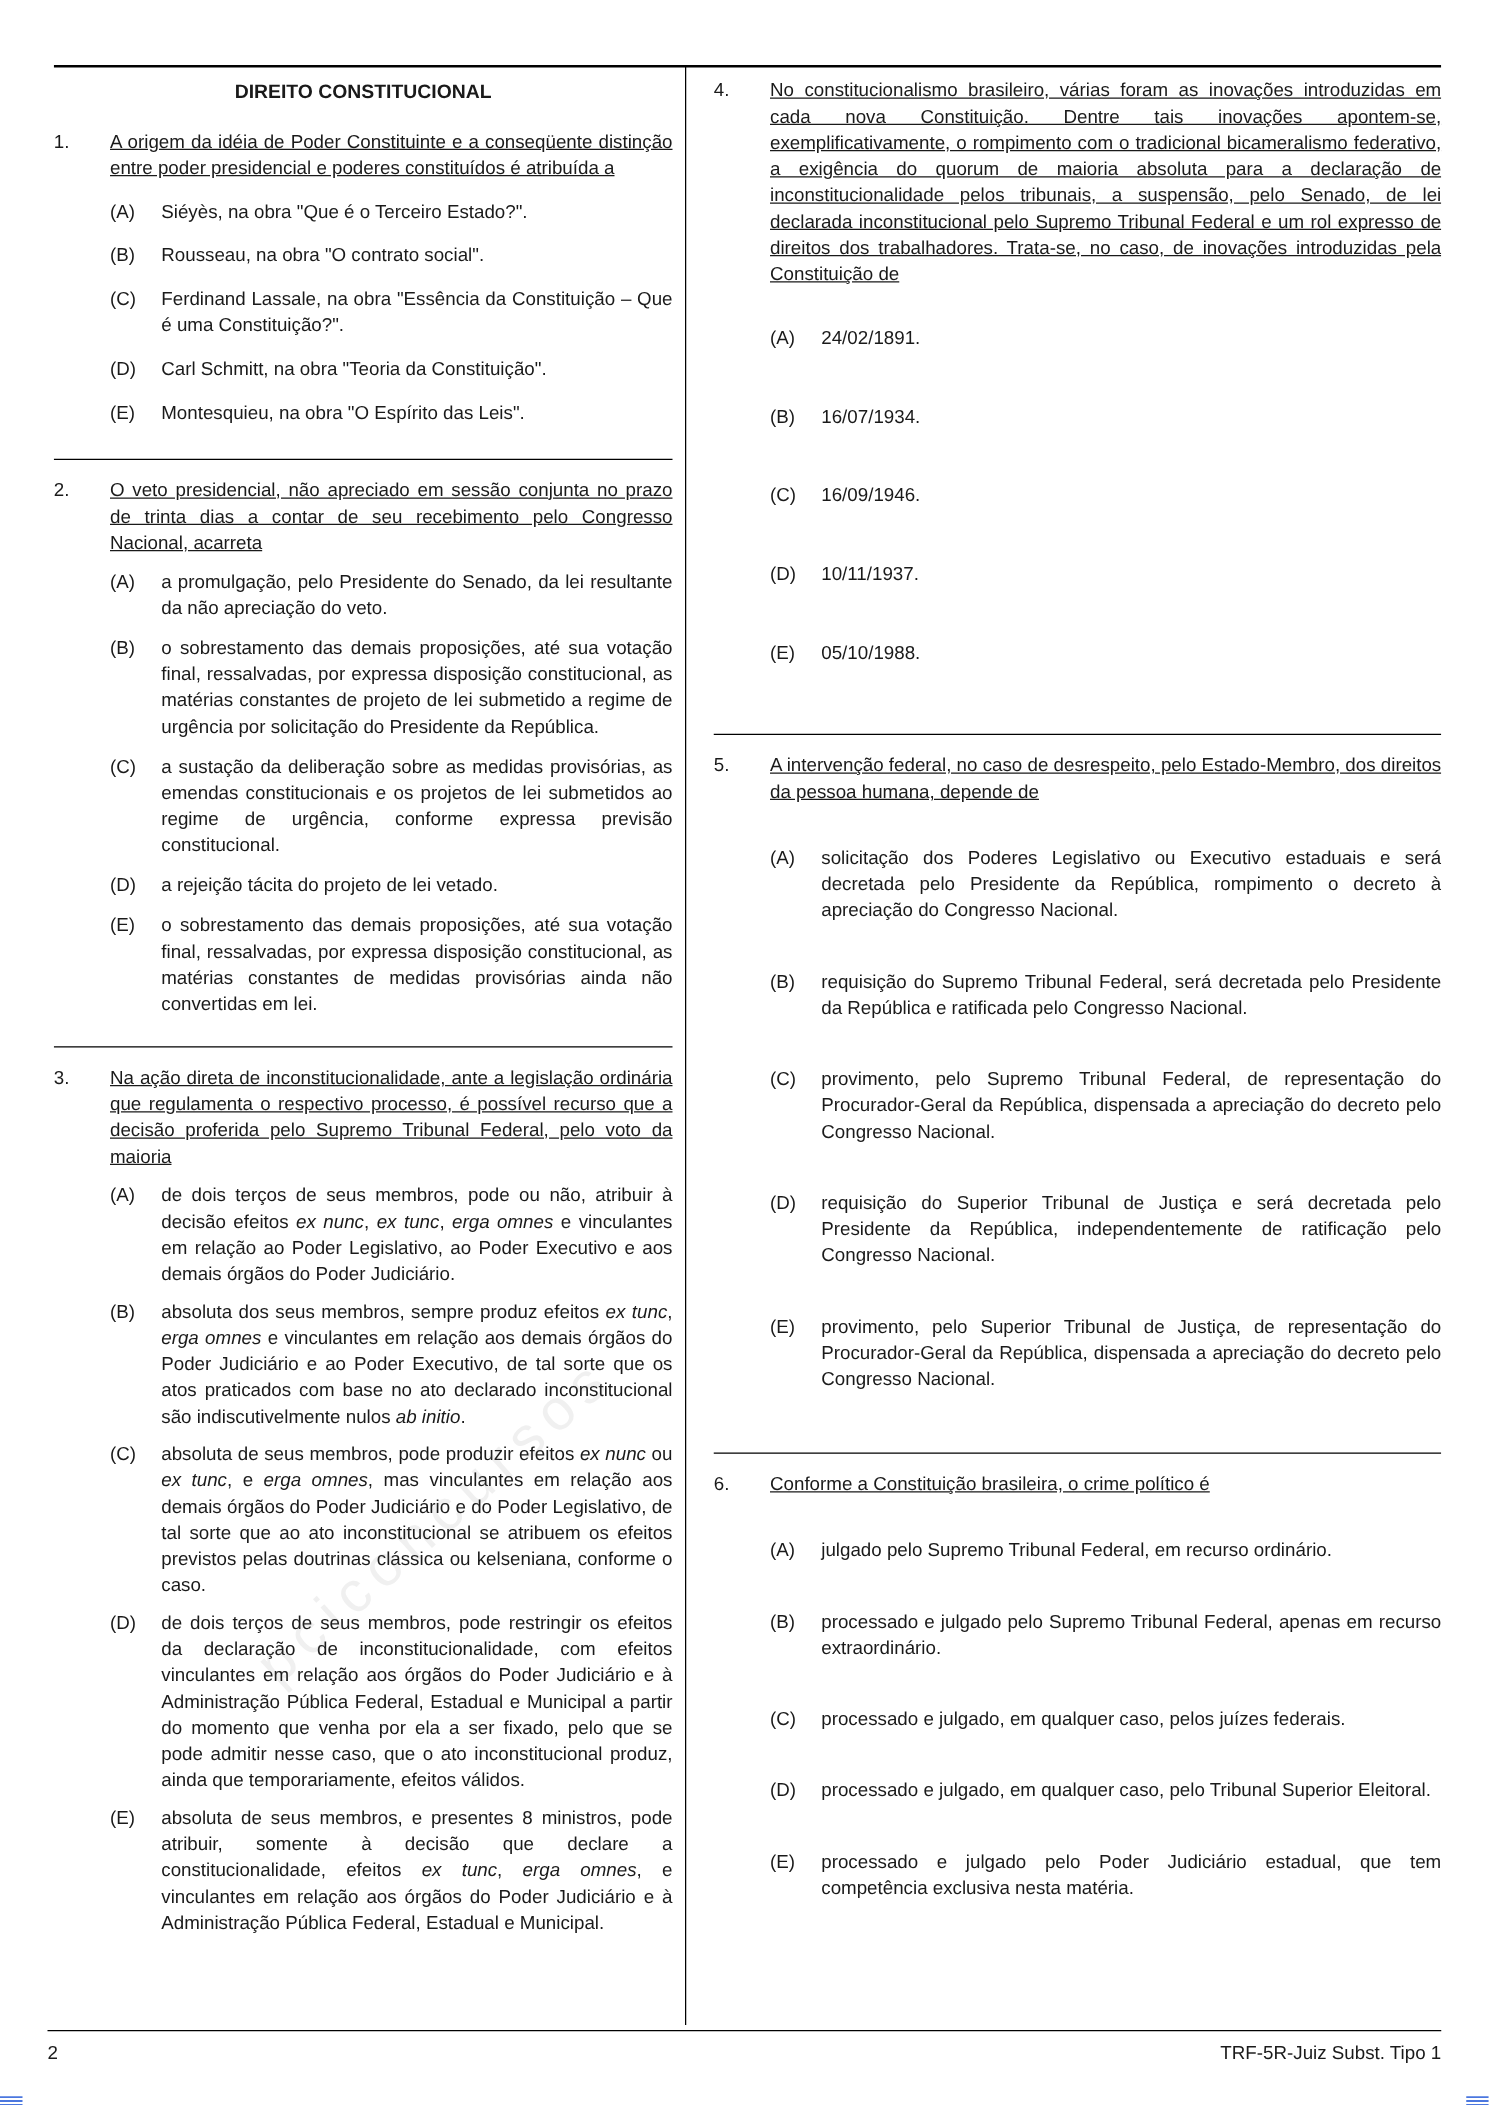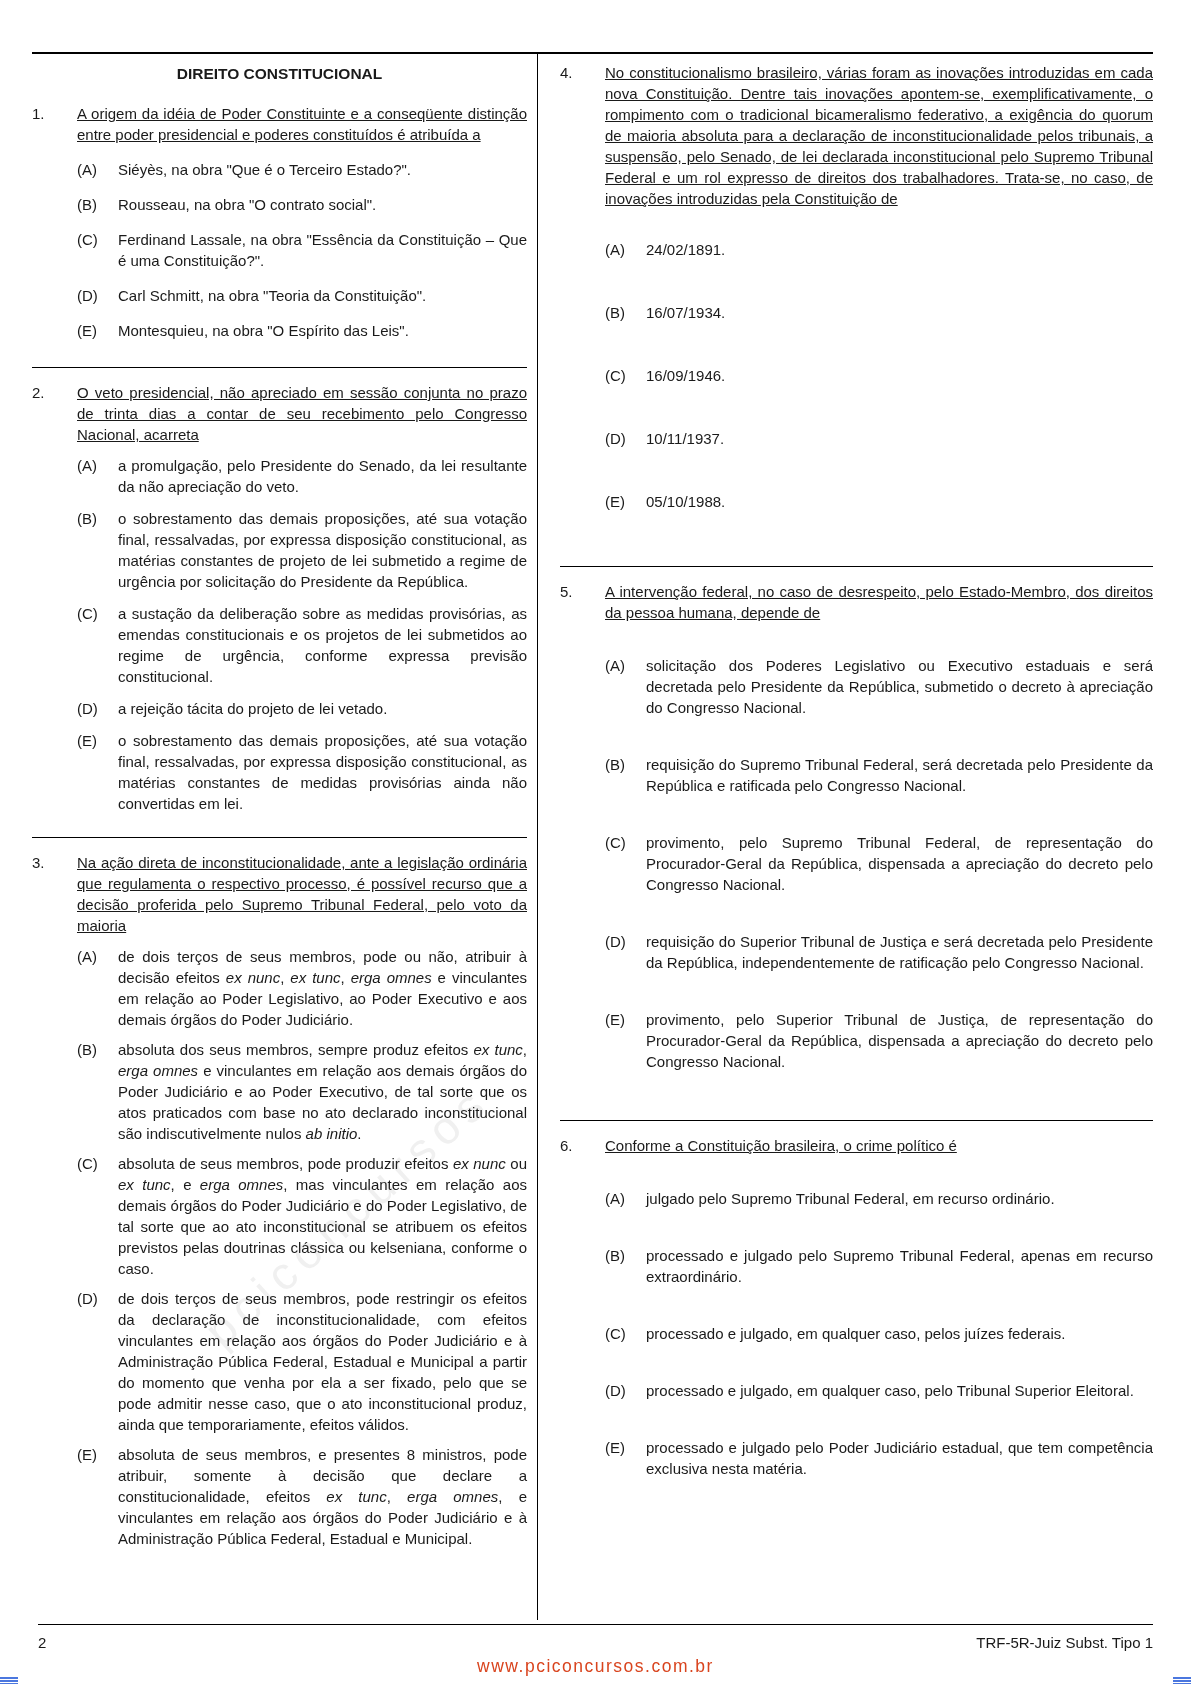--- a/index.html
+++ b/index.html
@@ -7,21 +7,21 @@
   body {
     width: 1191px; height: 1685px;
     font-family: "Liberation Sans", sans-serif;
     color: #1a1a1a;
     position: relative;
     overflow: hidden;
   }
   .page {
     position: relative;
     width: 1191px; height: 1685px;
-    padding: 52px 38px 0 32px;
+    padding: 52px 38px 0 43px;
   }
   .columns {
     display: flex;
     height: 1568px;
     overflow: hidden;
   }
   .col {
     border-top: 2px solid #000;
     font-size: 15px;
     line-height: 1.40;
@@ -236,21 +236,21 @@
   </div>
         <div class="q-sep"></div>
         <div class="question q5">
     <div class="q-head">
       <span class="q-num">5.</span>
       <div class="q-stem">A intervenção federal, no caso de desrespeito, pelo Estado-Membro, dos direitos da pessoa humana, depende de</div>
     </div>
     <div class="options">
             <div class="option">
     <span class="opt-letter">(A)</span>
-    <div class="opt-text">solicitação dos Poderes Legislativo ou Executivo estaduais e será decretada pelo Presidente da República, submetido o decreto à apreciação do Congresso Nacional.</div>
+    <div class="opt-text">solicitação dos Poderes Legislativo ou Executivo estaduais e será decretada pelo Presidente da República, rompimento o decreto à apreciação do Congresso Nacional.</div>
   </div>
             <div class="option">
     <span class="opt-letter">(B)</span>
     <div class="opt-text">requisição do Supremo Tribunal Federal, será decretada pelo Presidente da República e ratificada pelo Congresso Nacional.</div>
   </div>
             <div class="option">
     <span class="opt-letter">(C)</span>
     <div class="opt-text">provimento, pelo Supremo Tribunal Federal, de representação do Procurador-Geral da República, dispensada a apreciação do decreto pelo Congresso Nacional.</div>
   </div>
             <div class="option">
@@ -295,17 +295,16 @@
       </div>
   </div>
 
   <div class="watermark">pciconcursos</div>
 
   <div class="footer-rule"></div>
   <div class="footer">
     <span>2</span>
     <span>TRF-5R-Juiz Subst. Tipo 1</span>
   </div>
-  <div class="site-url">www.pciconcursos.com.br</div>
 
   <div class="print-mark left"></div>
   <div class="print-mark right"></div>
 </div>
 
 </body></html>

